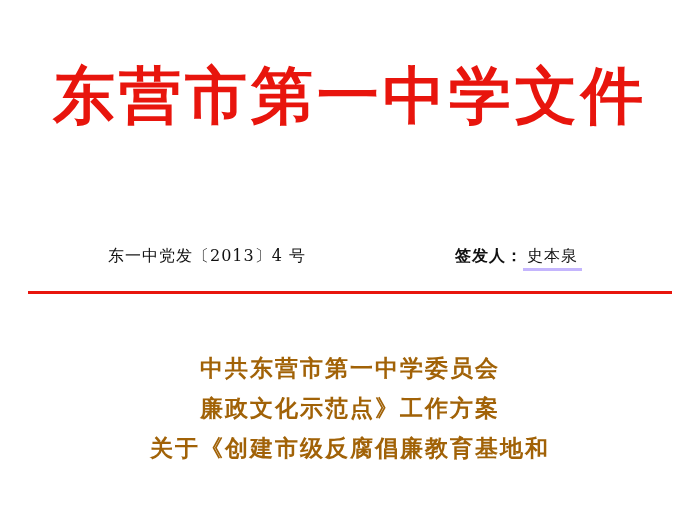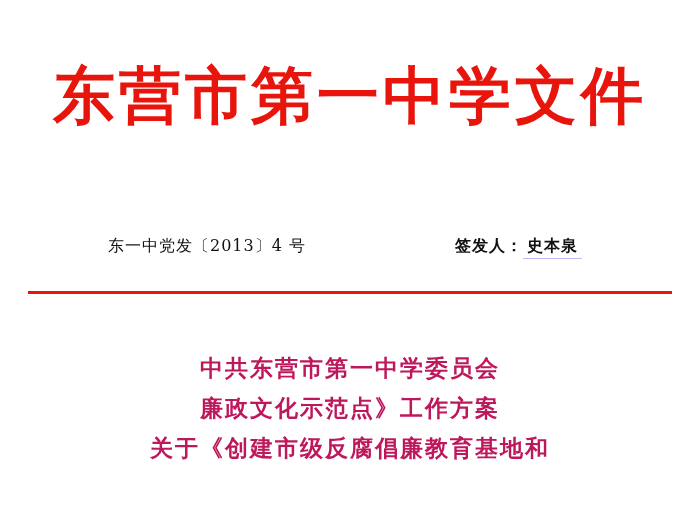--- a/index.html
+++ b/index.html
@@ -30,21 +30,21 @@
     font-family: "DejaVu Serif", serif;
     font-weight: bold;
     font-size: 62px;
     letter-spacing: 4px;
     line-height: 1.15;
     white-space: nowrap;
     margin-top: 8px;
   }
   .meta-row {
     position: absolute;
-    top: 236px;
+    top: 246px;
     left: 0;
     width: 580px;
     height: 26px;
   }
   .doc-number {
     position: absolute;
     left: 108px;
     top: 0;
     font-family: "DejaVu Serif", serif;
     font-size: 16px;
@@ -61,44 +61,44 @@
     color: #111111;
     letter-spacing: 1px;
     white-space: nowrap;
   }
   .issuer-label {
     display: inline-block;
     font-weight: bold;
   }
   .issuer-name {
     display: inline-block;
-    border-bottom: 1px solid #c4b5fd;
+    border-bottom: 3px solid #c4b5fd;
     padding: 0 4px 1px 4px;
-    font-weight: bold;
+    font-weight: normal;
   }
   .red-rule {
     position: absolute;
     top: 291px;
     left: 28px;
     width: 644px;
     height: 3px;
     background: #e8150d;
   }
   .title-block {
     position: absolute;
     top: 348px;
     left: 0;
     width: 700px;
     text-align: center;
   }
   .title-line {
     font-family: "DejaVu Serif", serif;
     font-weight: bold;
     font-size: 23px;
-    color: #be185d;
+    color: #a16207;
     line-height: 40px;
     letter-spacing: 2px;
     white-space: nowrap;
   }
 </style>
 </head>
 <body>
 
 <div class="page">
 

